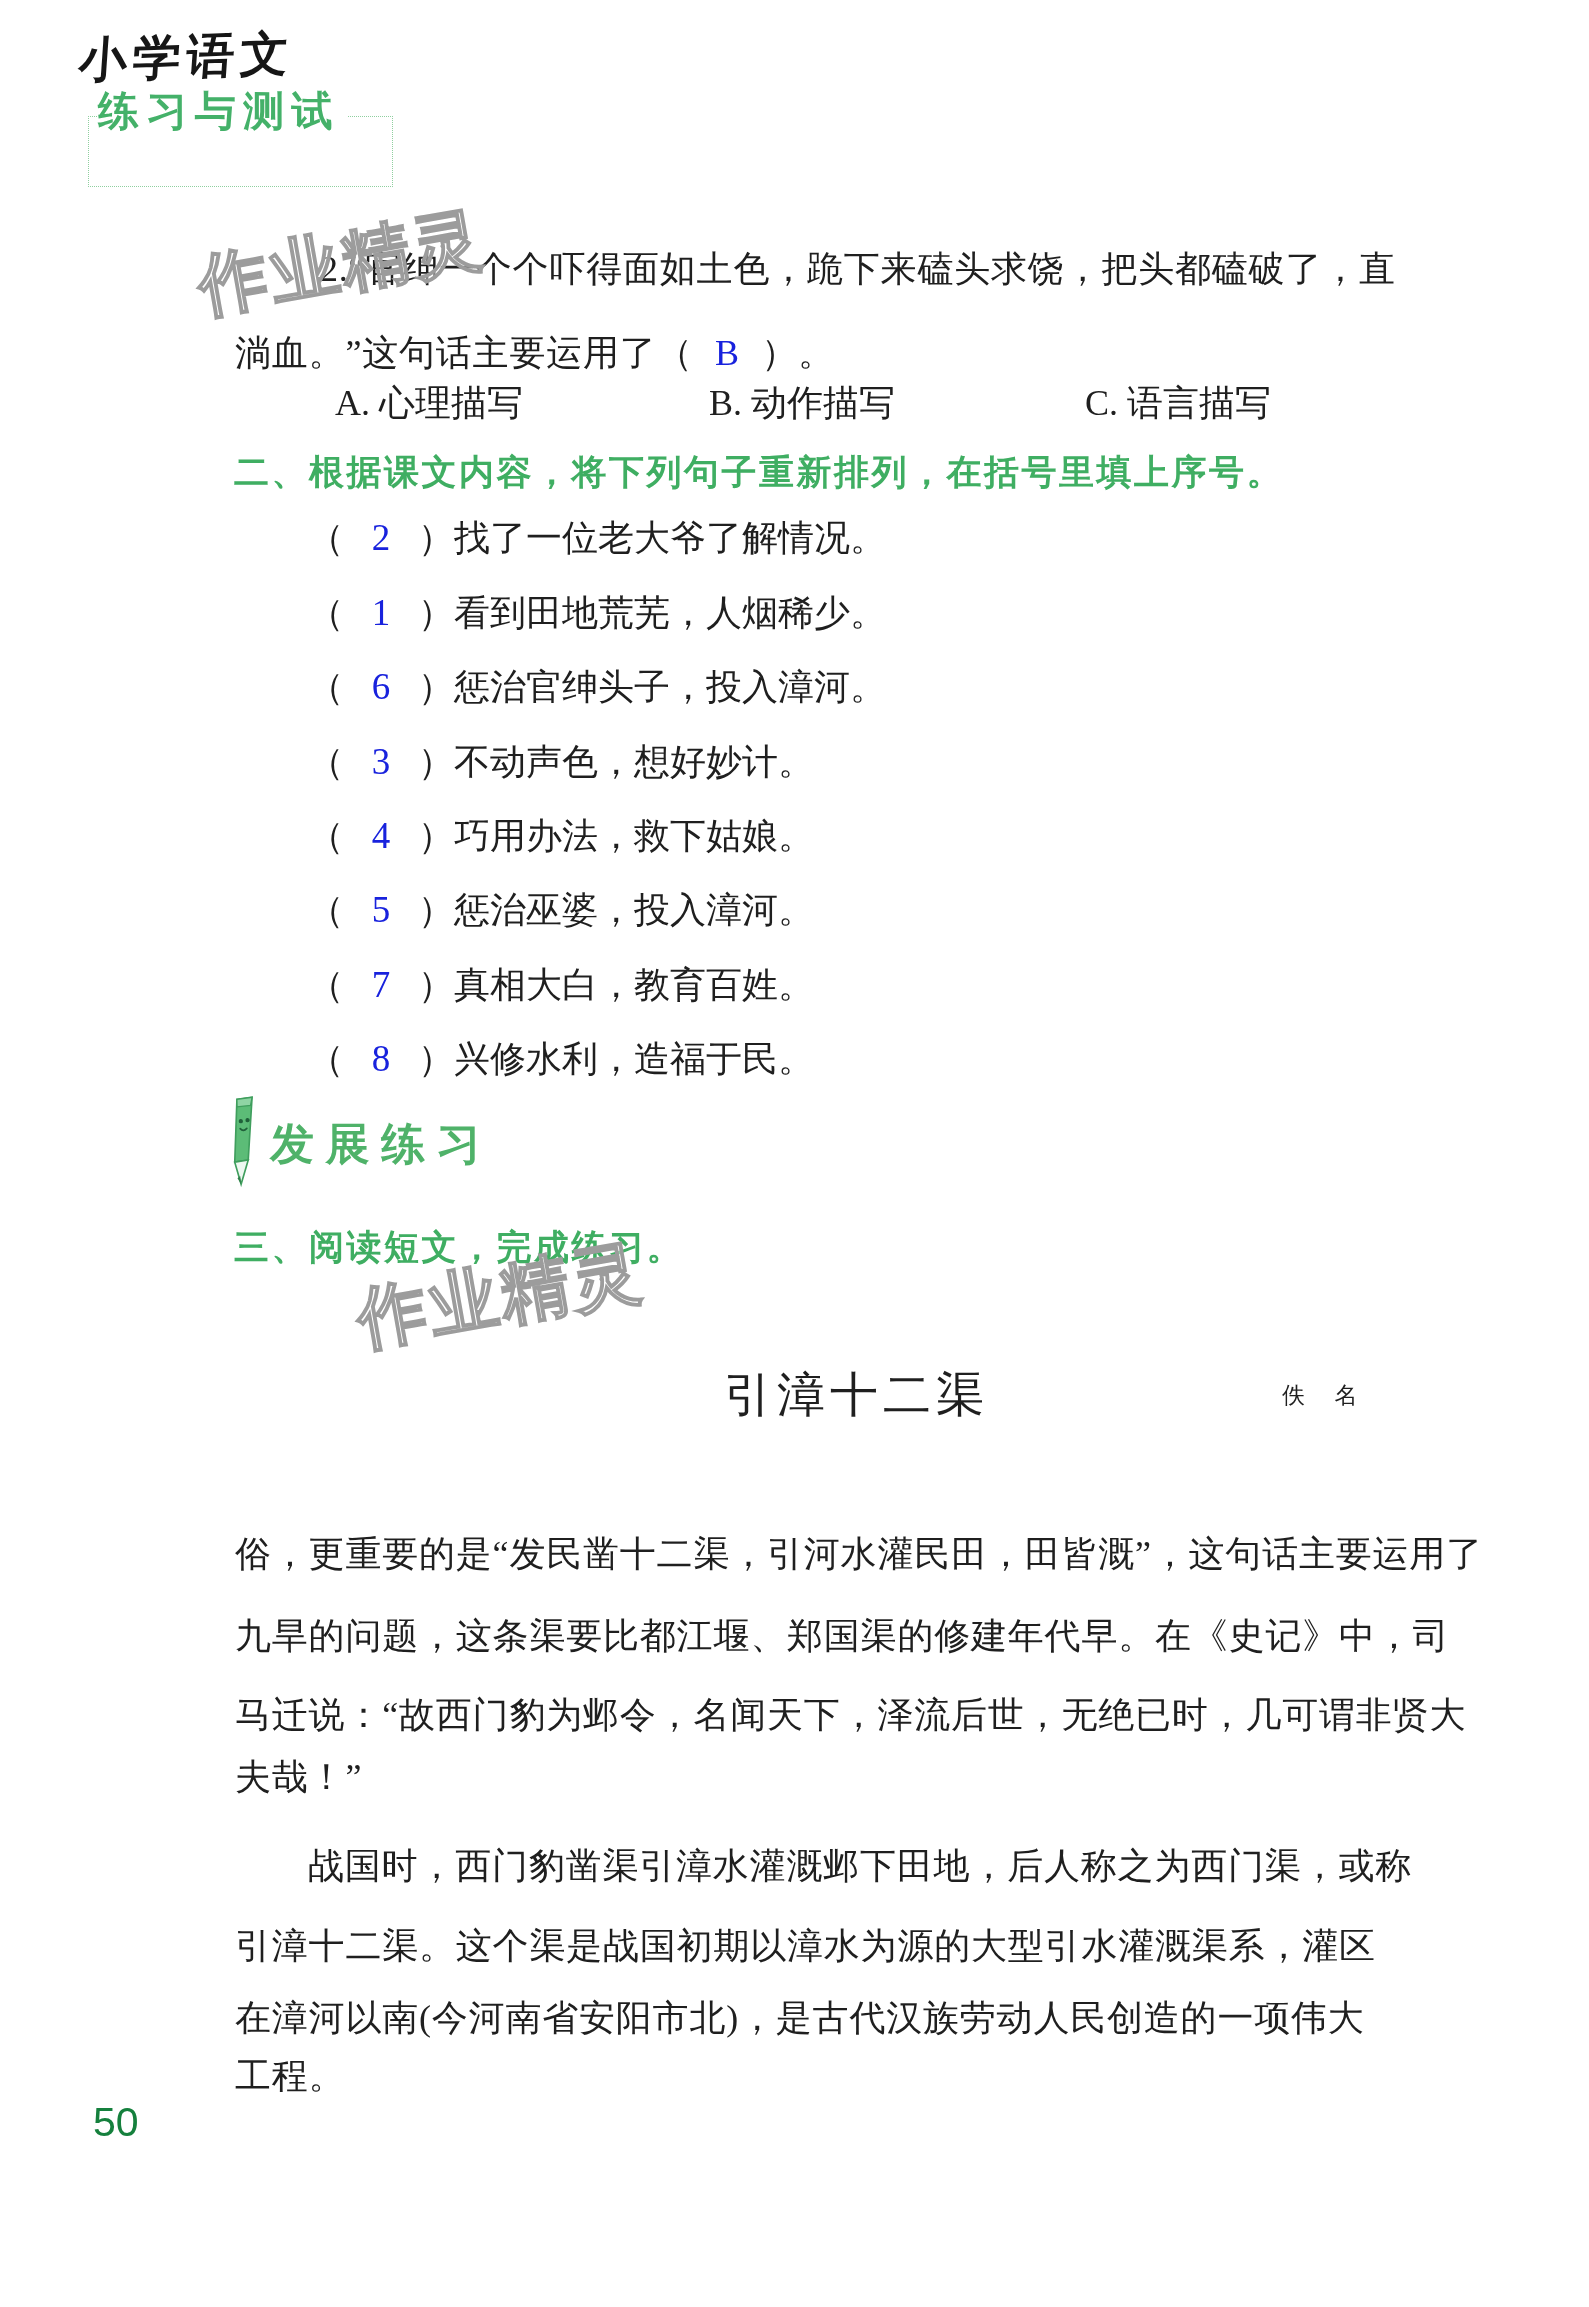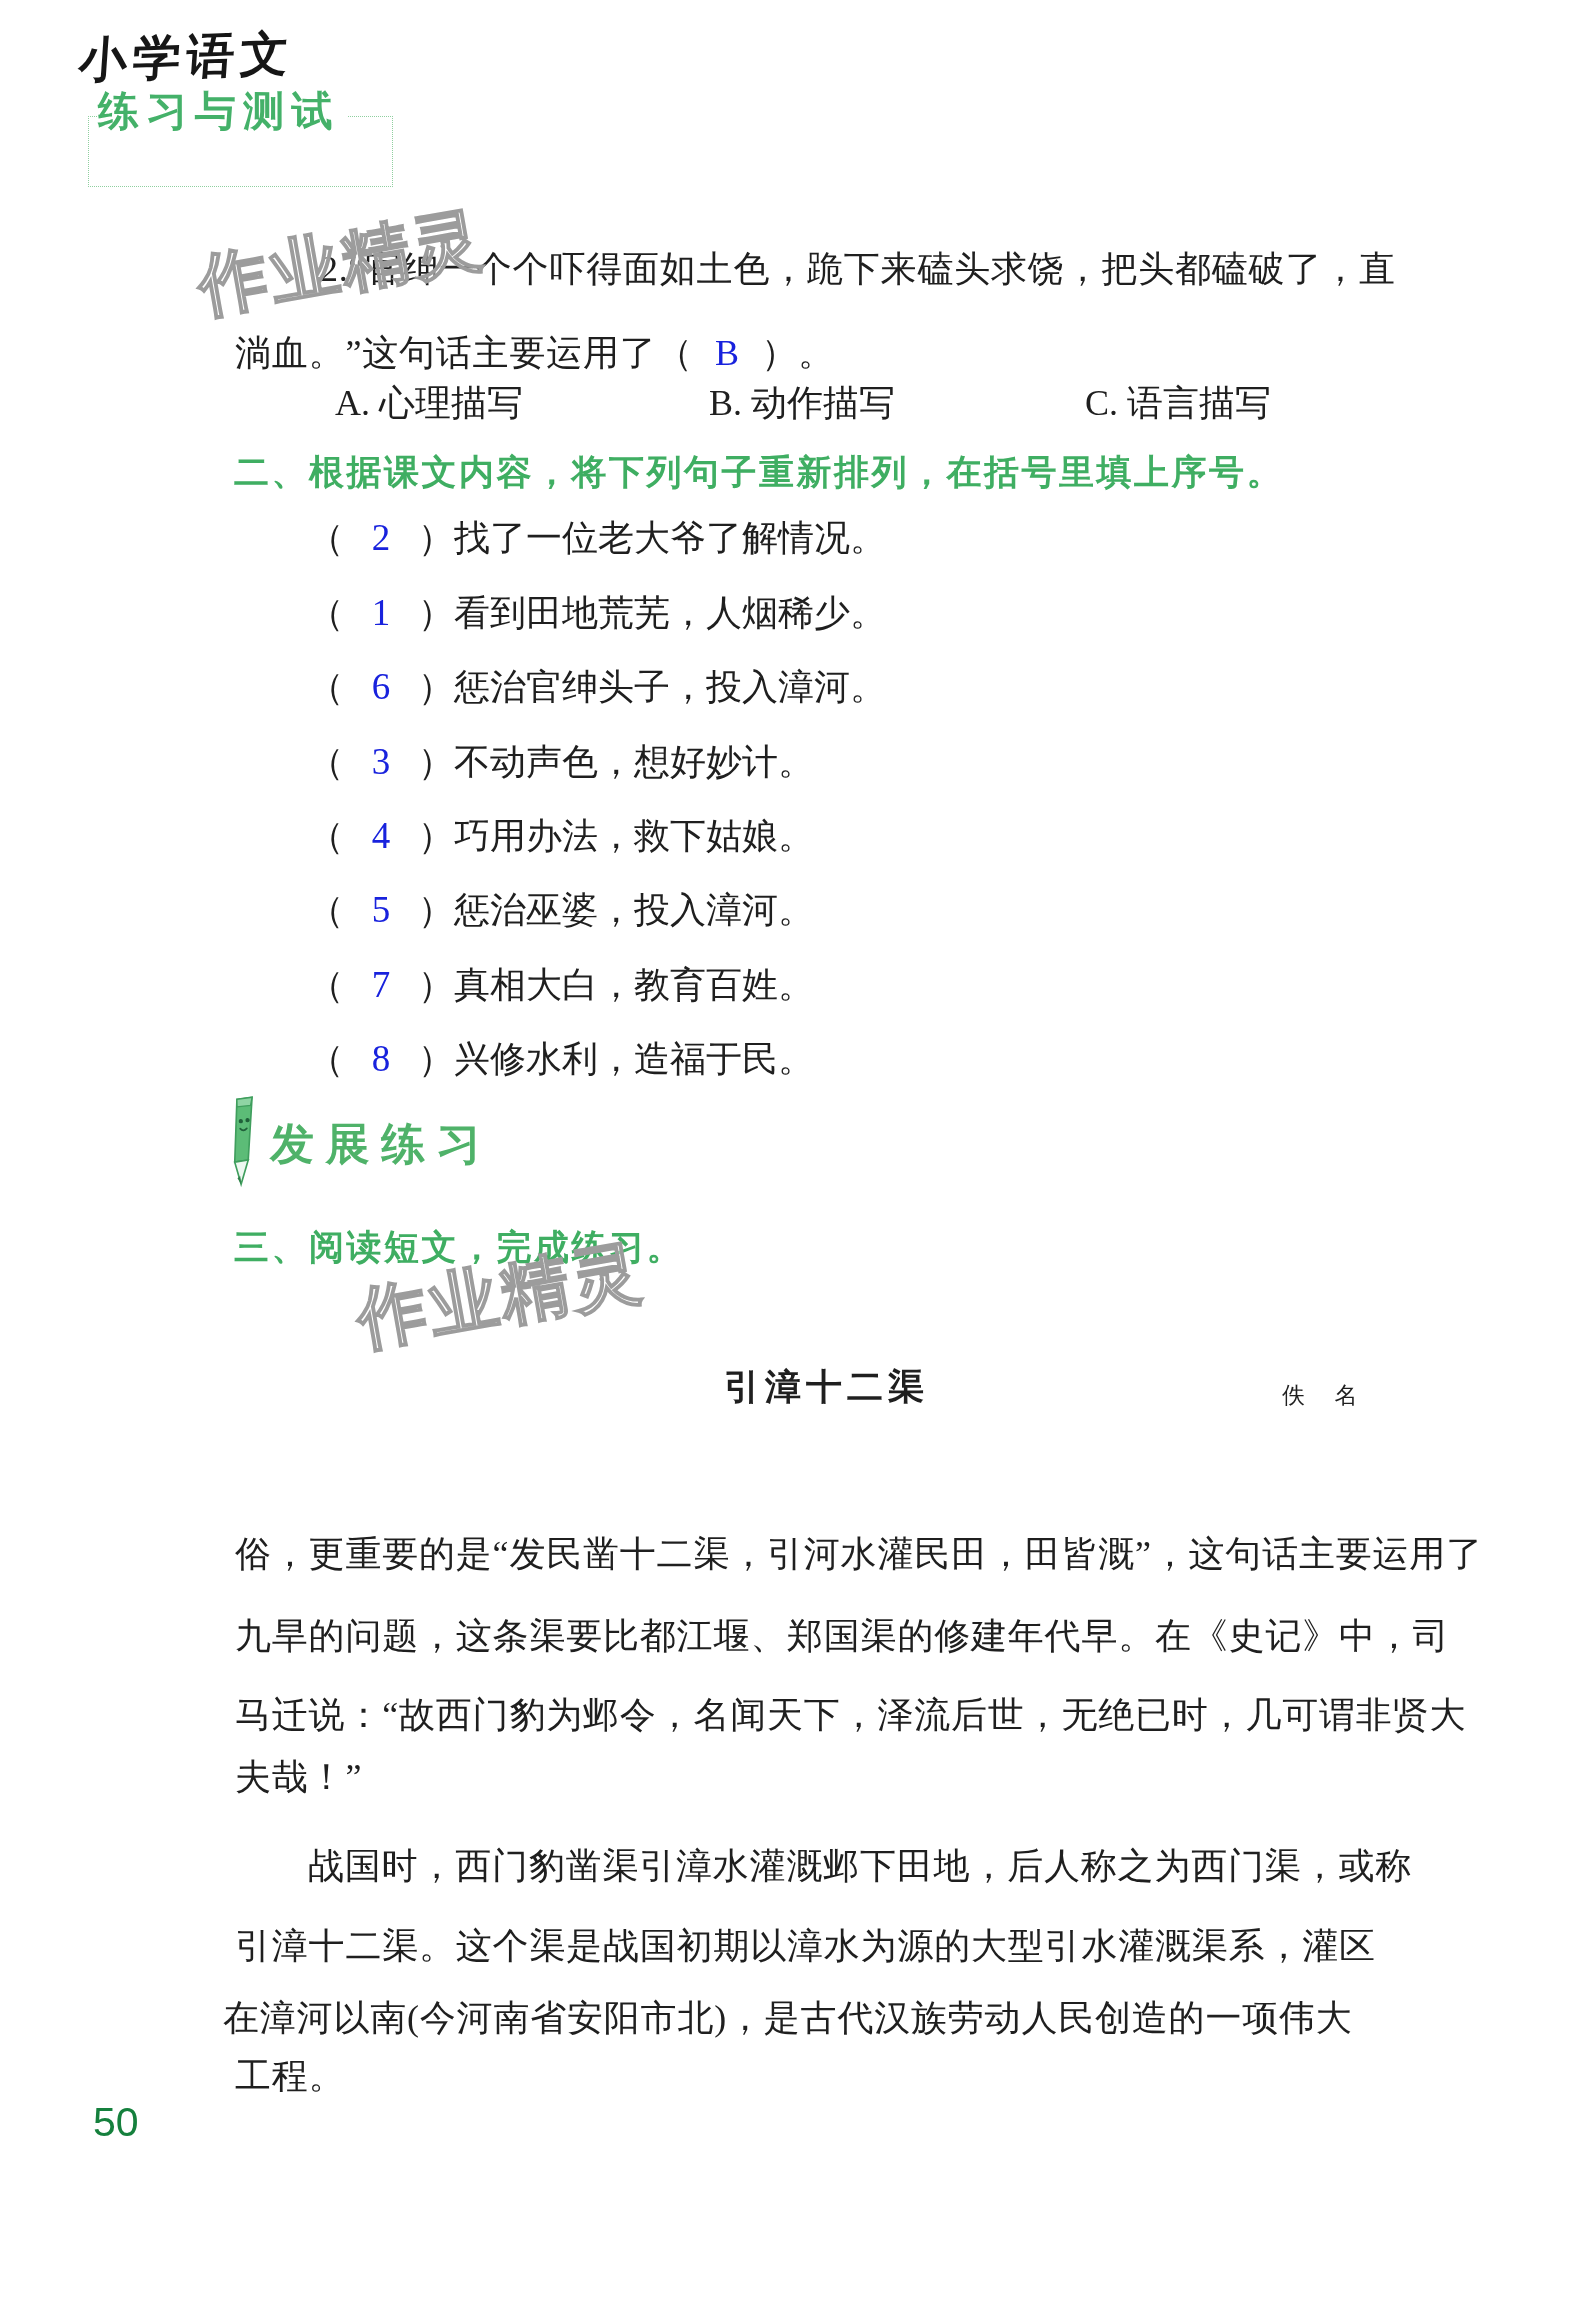--- a/index.html
+++ b/index.html
@@ -64,21 +64,21 @@
     display:inline-block;min-width:28px;text-align:center;
     margin:0 23px;font-size:37px;
   }
 
   .banner-text{
     font-family:"Liberation Sans","DejaVu Sans",sans-serif;
     color:#4fb269;font-size:44px;font-weight:800;letter-spacing:11.6px;
     white-space:nowrap;
   }
 
-  .article-title{font-size:36px;letter-spacing:5px;white-space:nowrap;font-weight:bold;}
+  .article-title{font-size:48px;letter-spacing:5px;white-space:nowrap;}
   .article-author{font-size:23px;letter-spacing:3.3px;white-space:nowrap;margin-top:11px;}
 
   .page-number{
     font-family:"Liberation Sans","DejaVu Sans",sans-serif;
     color:#15803d;font-size:41px;font-weight:400;
   }
 </style>
 </head>
 <body>
 
@@ -147,19 +147,19 @@
   <div class="abs article-title" style="left:724px;top:1363px;">引漳十二渠</div>
   <div class="abs article-author" style="left:1282px;top:1369px;">佚　名</div>
 
   <div class="abs bodyline" style="left:235px;top:1530px;">俗，更重要的是“发民凿十二渠，引河水灌民田，田皆溉”，这句话主要运用了</div>
   <div class="abs bodyline" style="left:235px;top:1612px;">九旱的问题，这条渠要比都江堰、郑国渠的修建年代早。在《史记》中，司</div>
   <div class="abs bodyline" style="left:235px;top:1691px;">马迁说：“故西门豹为邺令，名闻天下，泽流后世，无绝已时，几可谓非贤大</div>
   <div class="abs bodyline" style="left:235px;top:1753px;">夫哉！”</div>
 
   <div class="abs bodyline" style="left:308px;top:1842px;">战国时，西门豹凿渠引漳水灌溉邺下田地，后人称之为西门渠，或称</div>
   <div class="abs bodyline" style="left:235px;top:1922px;">引漳十二渠。这个渠是战国初期以漳水为源的大型引水灌溉渠系，灌区</div>
-  <div class="abs bodyline" style="left:223px;top:1994px;">在漳河以南(今河南省安阳市北)，是古代汉族劳动人民创造的一项伟大</div>
+  <div class="abs bodyline" style="left:235px;top:1994px;">在漳河以南(今河南省安阳市北)，是古代汉族劳动人民创造的一项伟大</div>
   <div class="abs bodyline" style="left:235px;top:2052px;">工程。</div>
 
   <div class="abs page-number" style="left:93px;top:2099px;">50</div>
 
 </div>
 
 
 </body></html>

